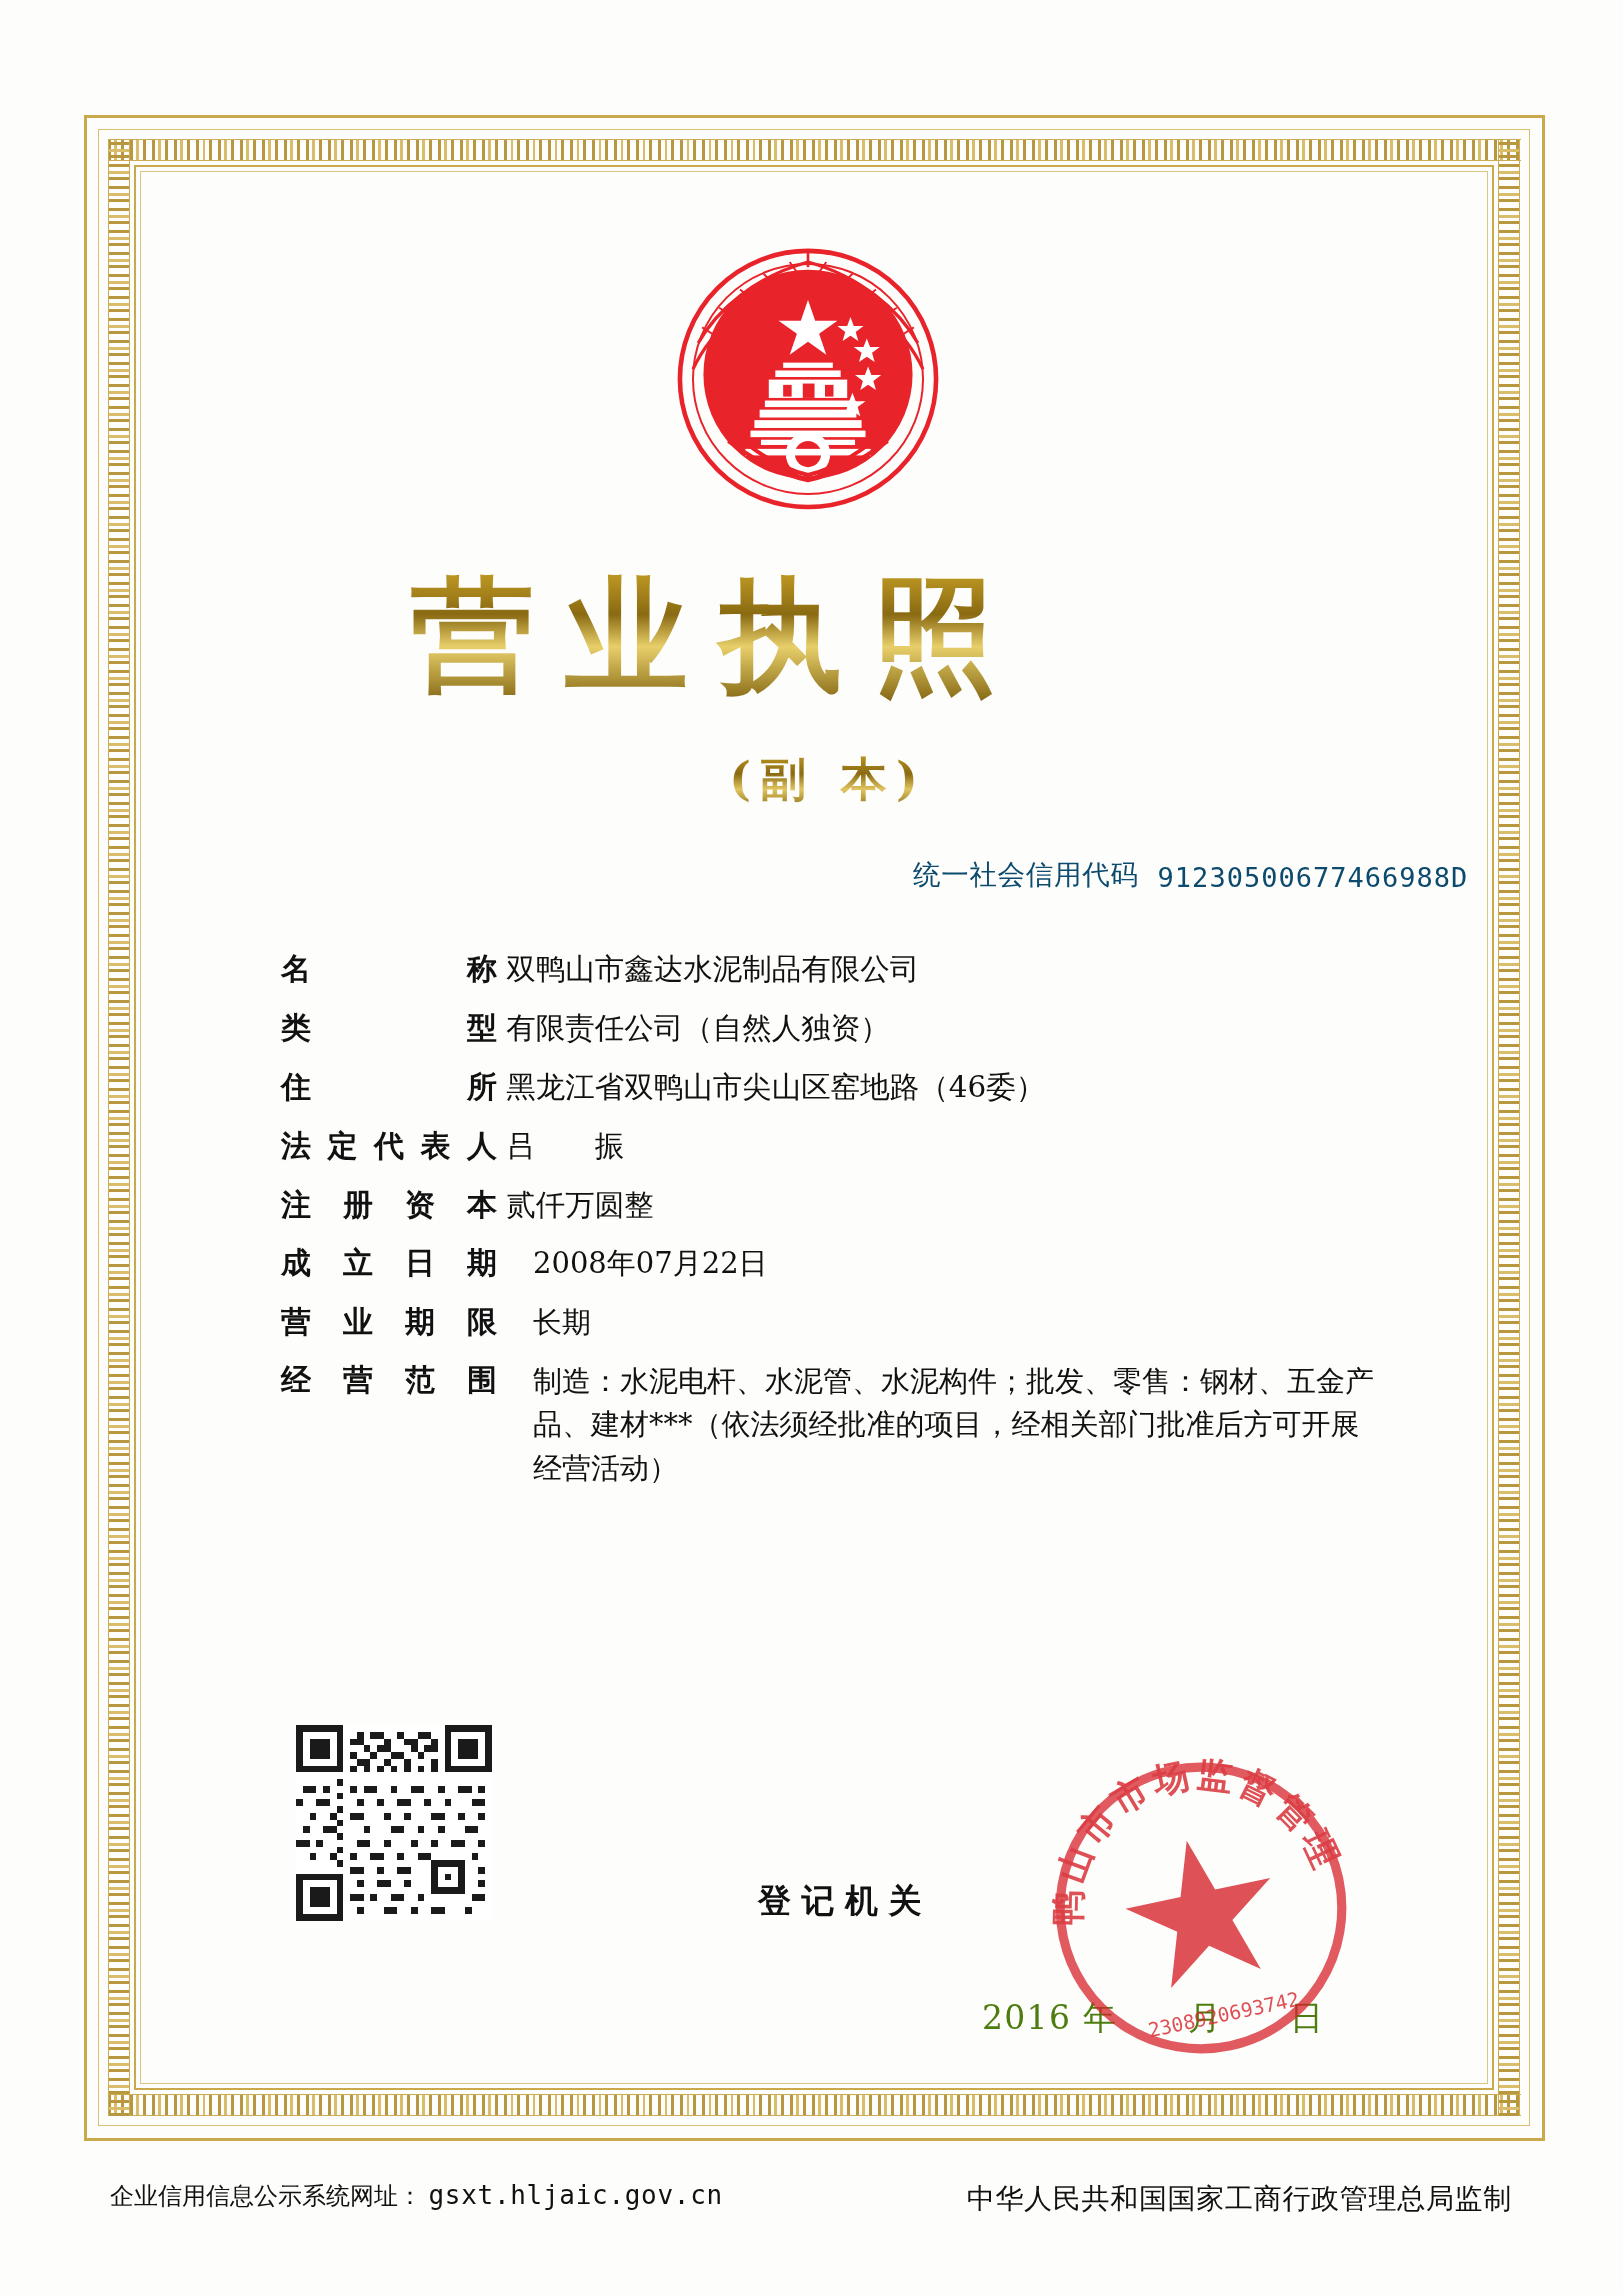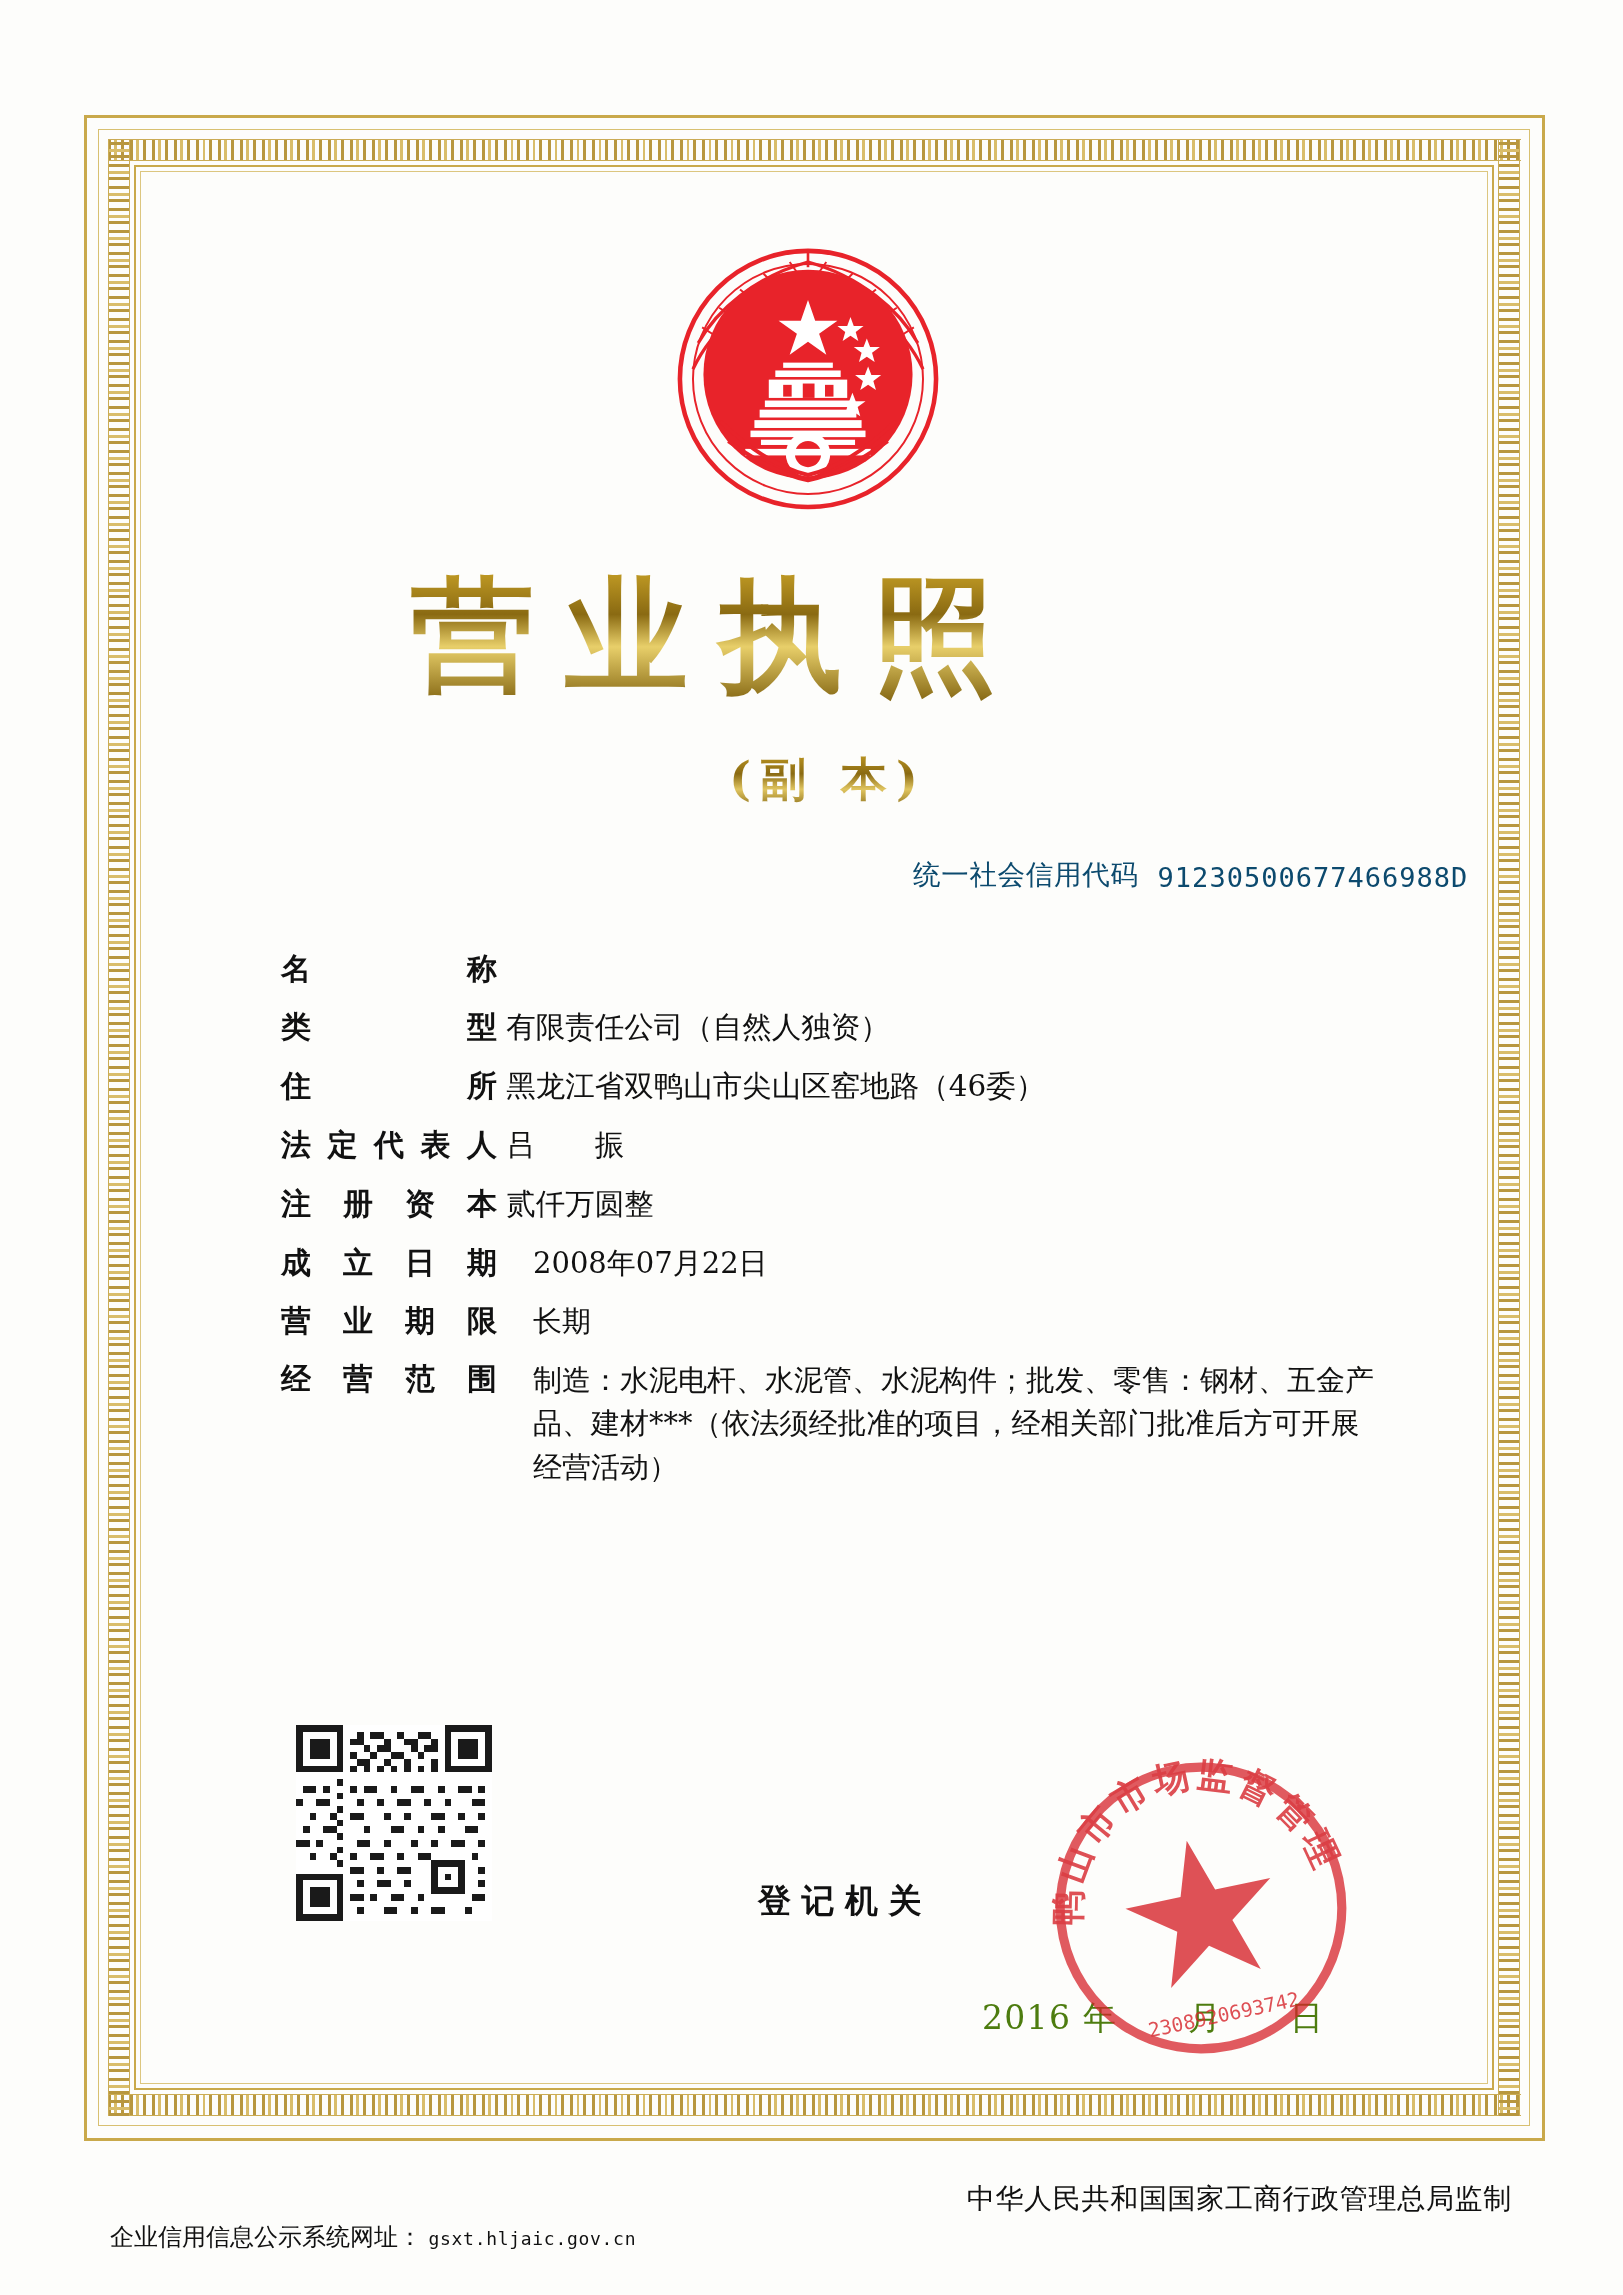--- a/index.html
+++ b/index.html
@@ -250,24 +250,23 @@
     left: 110px;
     top: 2180px;
     display: flex;
     align-items: baseline;
     font-family: "DejaVu Serif", serif;
     font-size: 24px;
     color: #111;
   }
   .footer-left .url {
     font-family: "DejaVu Sans Mono", monospace;
-    font-size: 18px;
+    font-size: 26px;
     letter-spacing: 0.7px;
     margin-left: 6.5px;
-    margin-top: 48px;
   }
   .footer-right {
     position: absolute;
     right: 111px;
     top: 2180px;
     font-family: "DejaVu Serif", serif;
     font-size: 28px;
     color: #111;
     letter-spacing: 0.7px;
   }
@@ -360,20 +359,21 @@
     <span class="credit-value">91230500677466988D</span>
   </div>
 
   <div class="fields">
 
     <div class="field">
       <div class="f-label">
         <span>名</span>
         <span>称</span>
       </div>
+      <div class="f-value">双鸭山市鑫达水泥制品有限公司</div>
     </div>
 
     <div class="field">
       <div class="f-label">
         <span>类</span>
         <span>型</span>
       </div>
       <div class="f-value">有限责任公司（自然人独资）</div>
     </div>
 

